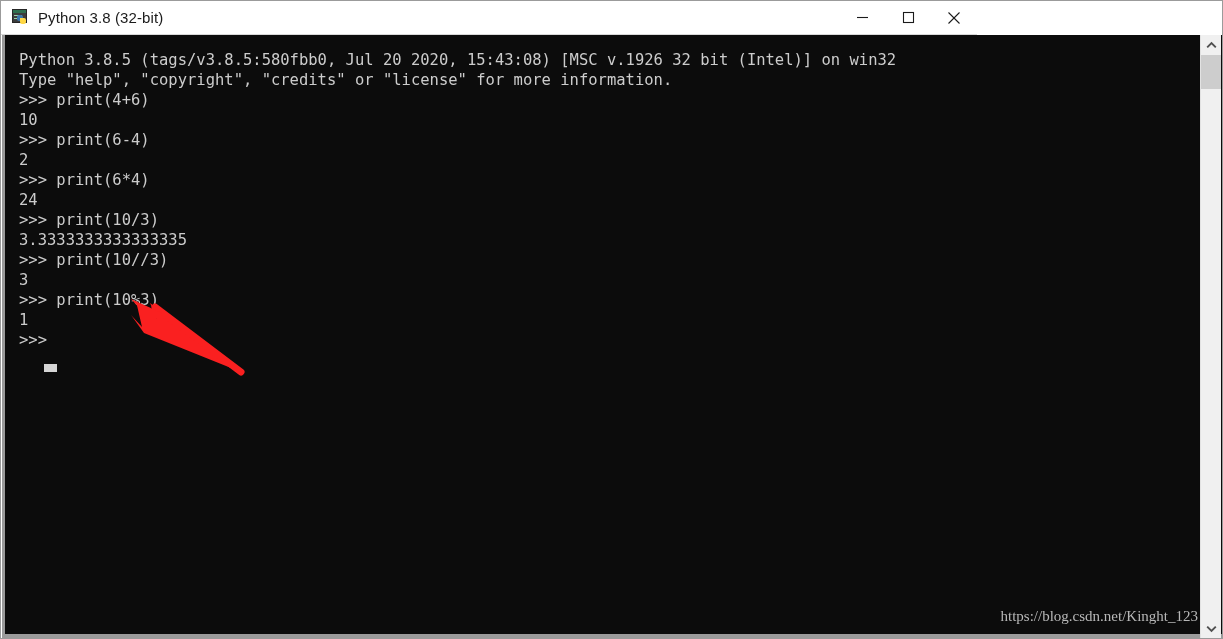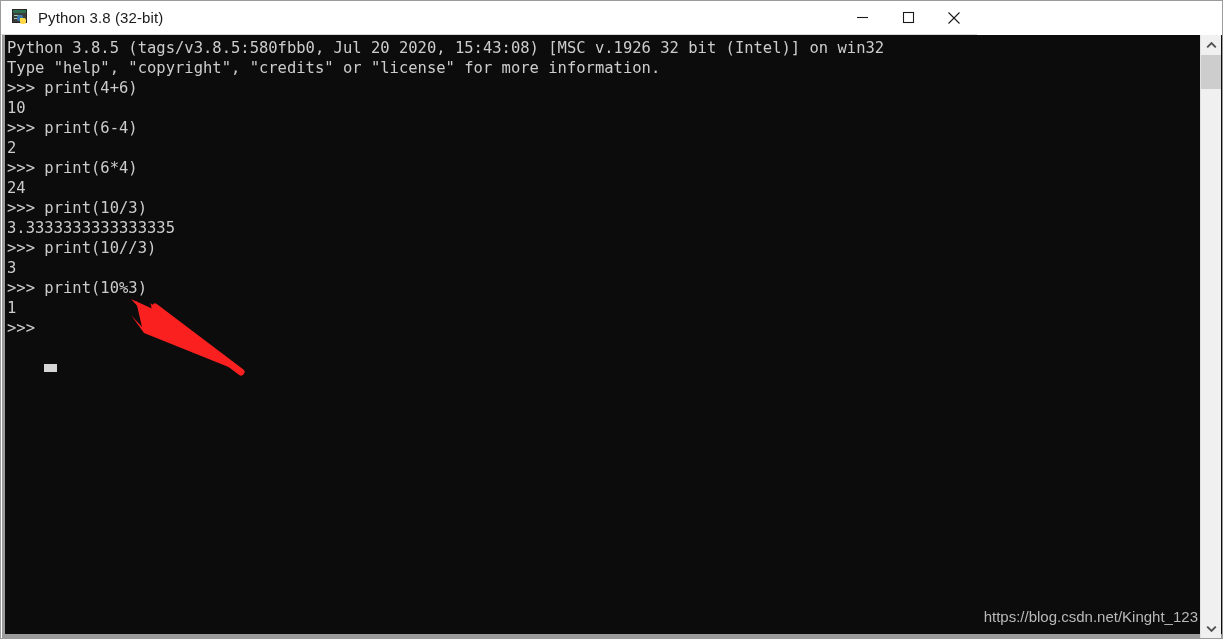--- a/index.html
+++ b/index.html
@@ -114,41 +114,41 @@
     background: #0c0c0c;
     box-sizing: border-box;
     border-left: 3px solid #9b9b9b;
     border-bottom: 4px solid #9b9b9b;
     overflow: hidden;
   }
   #console-text {
     position: absolute;
     left: 2px;
     top: 3px;
-    margin: 0;
+    margin: 12px;
     font-family: "DejaVu Sans Mono", "Liberation Mono", monospace;
     font-size: 15.5px;
     line-height: 20px;
     color: #cccccc;
     white-space: pre;
     letter-spacing: 0px;
   }
   #cursor-block {
     position: absolute;
     left: 39px;
     top: 329px;
     width: 13px;
     height: 8px;
     background: #d6d6d6;
   }
   #watermark {
     position: absolute;
     right: 24px;
     bottom: 9px;
-    font-family: Liberation Sans, sans-serif;
+    font-family: Liberation Serif, serif;
     font-size: 15px;
     color: #b8b8b8;
     white-space: nowrap;
   }
   #arrow-layer {
     position: absolute;
     left: 0; top: 0;
     width: 1220px;
     height: 603px;
     pointer-events: none;

